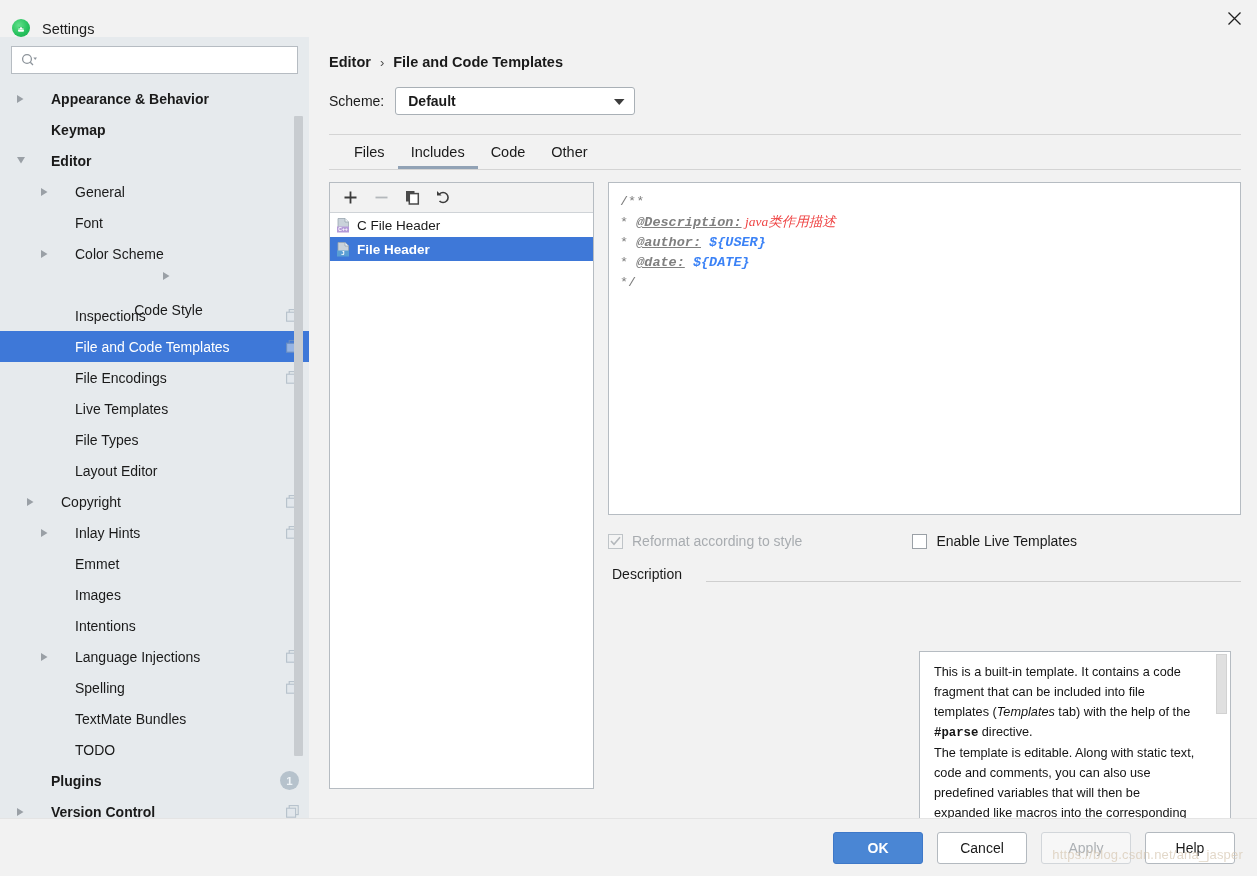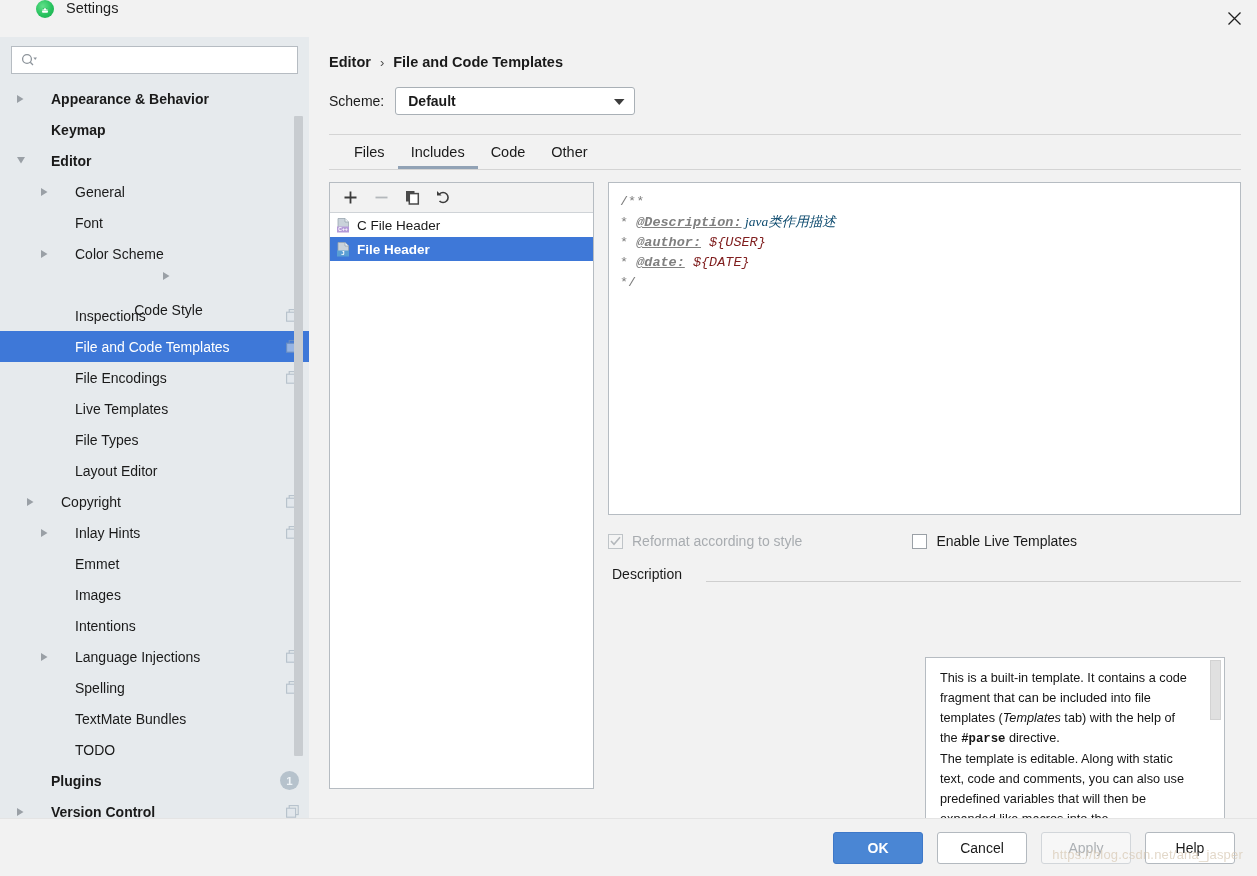--- a/index.html
+++ b/index.html
@@ -10,22 +10,22 @@
     font-size:13.5px;
     color:#1a1a1a;
     background:#f2f2f2;
     overflow:hidden;
     position:relative;
   }
 
   
   .titlebar{
     height:37px; background:#f2f2f2;
-    display:flex; align-items:flex-start;
-    padding-left:12px; position:relative;margin-left:24px;
+    display:flex; align-items:flex-end;
+    padding-left:12px; position:relative;
   }
   .app-icon{
     width:18px;height:18px;border-radius:50%;
     background:radial-gradient(circle at 38% 35%, #62e08a 0%, #27c25e 55%, #1aa84c 100%);
     display:flex;align-items:center;justify-content:center;
     margin-right:12px; flex:none;
   }
   .app-icon svg{display:block;}
   .title-text{font-size:14.5px;color:#1d1d1d;}
   .close-btn{
@@ -121,22 +121,22 @@
   .ficon{width:15px;height:15px;flex:none;}
   .ficon svg{display:block;}
 
   .code-col{flex:1;display:flex;flex-direction:column;}
   .code-area{
     background:#fff;border:1px solid #b6bcc2;height:333px;
     padding:9px 11px;font-family:"Liberation Mono", monospace;
     font-size:13.5px;line-height:20px;color:#7d7d7d;overflow:hidden;
   }
   .code-area .tag{color:#808080;font-style:italic;text-decoration:underline;font-weight:bold;}
-  .code-area .cn{color:#0c4a6e;font-style:italic;font-family:"Liberation Serif",serif;}
-  .code-area .var{color:#7f1d1d;font-weight:normal;font-style:italic;}
+  .code-area .cn{color:#ef4444;font-style:italic;font-family:"Liberation Serif",serif;}
+  .code-area .var{color:#3b82f6;font-weight:bold;font-style:italic;}
   .cb-row{display:flex;align-items:center;height:30px;margin-top:11px;}
   .cbox{
     width:15px;height:15px;border:1px solid #9aa0a6;background:#fff;flex:none;
     display:flex;align-items:center;justify-content:center;margin-right:9px;
   }
   .cbox.disabled{border-color:#bfc4c8;background:#f4f4f4;}
   .cbox svg{display:block;}
   .cb-label{font-size:14px;}
   .cb-label.disabled{color:#a8acb0;}
   .cb-second{margin-left:110px;display:flex;align-items:center;}
@@ -504,21 +504,21 @@
           </span>
         </div>
 
         <div class="desc-head">
           <span class="t">Description</span>
           <span class="ln"></span>
         </div>
       </div>
     </div>
 
-    <div class="desc-box" style="position:absolute;left:600px;right:16px;top:604px;height:207px;margin:16px;">
+    <div class="desc-box" style="position:absolute;left:600px;right:16px;top:604px;height:207px;margin:10px;">
       <div class="desc-sb-track"></div>
       <div class="desc-sb-thumb"></div>
       <div style="padding-right:20px;">
         <span>This is a built-in template. It contains a code fragment that can be included into file templates (</span><i>Templates</i><span> tab) with the help of the </span><span class="mono">#parse</span><span> directive.</span>
       </div>
       <div style="padding-right:20px;">The template is editable. Along with static text, code and comments, you can also use predefined variables that will then be expanded like macros into the corresponding values.</div>
       <div style="margin-top:14px;">Predefined variables will take the following values:</div>
 
     </div>
 

